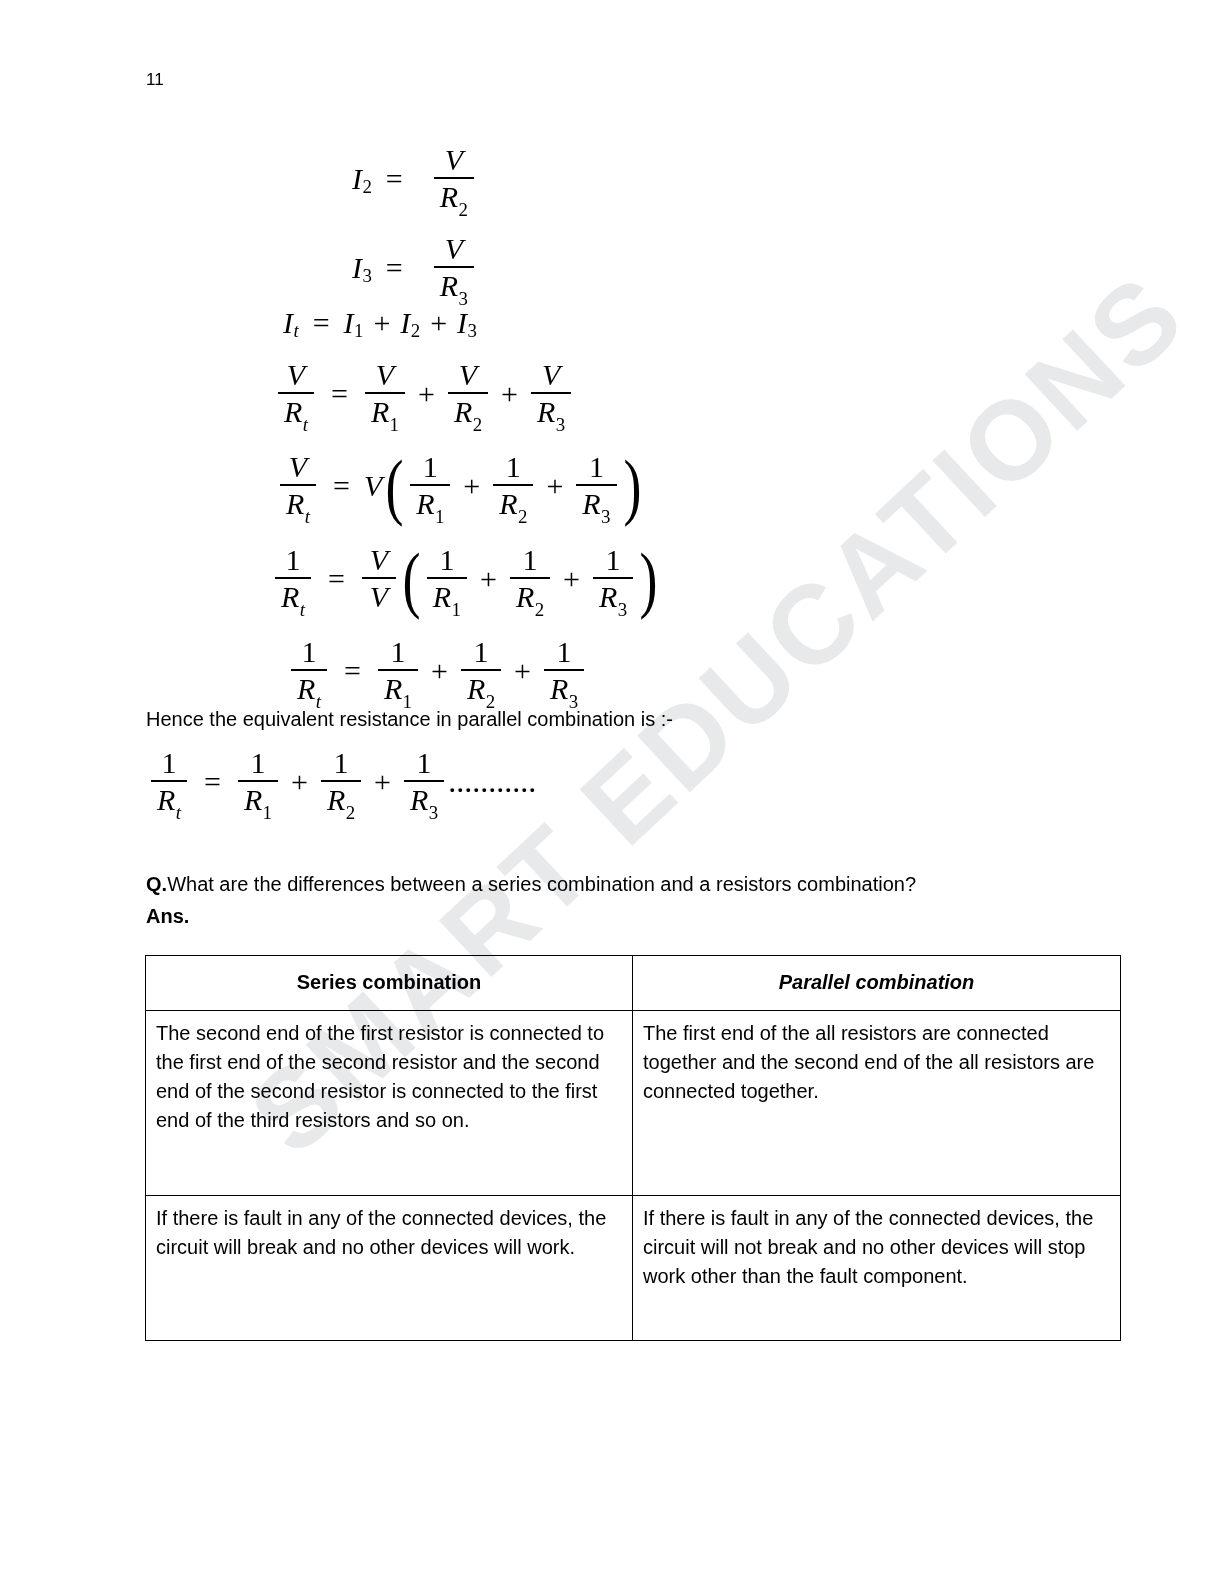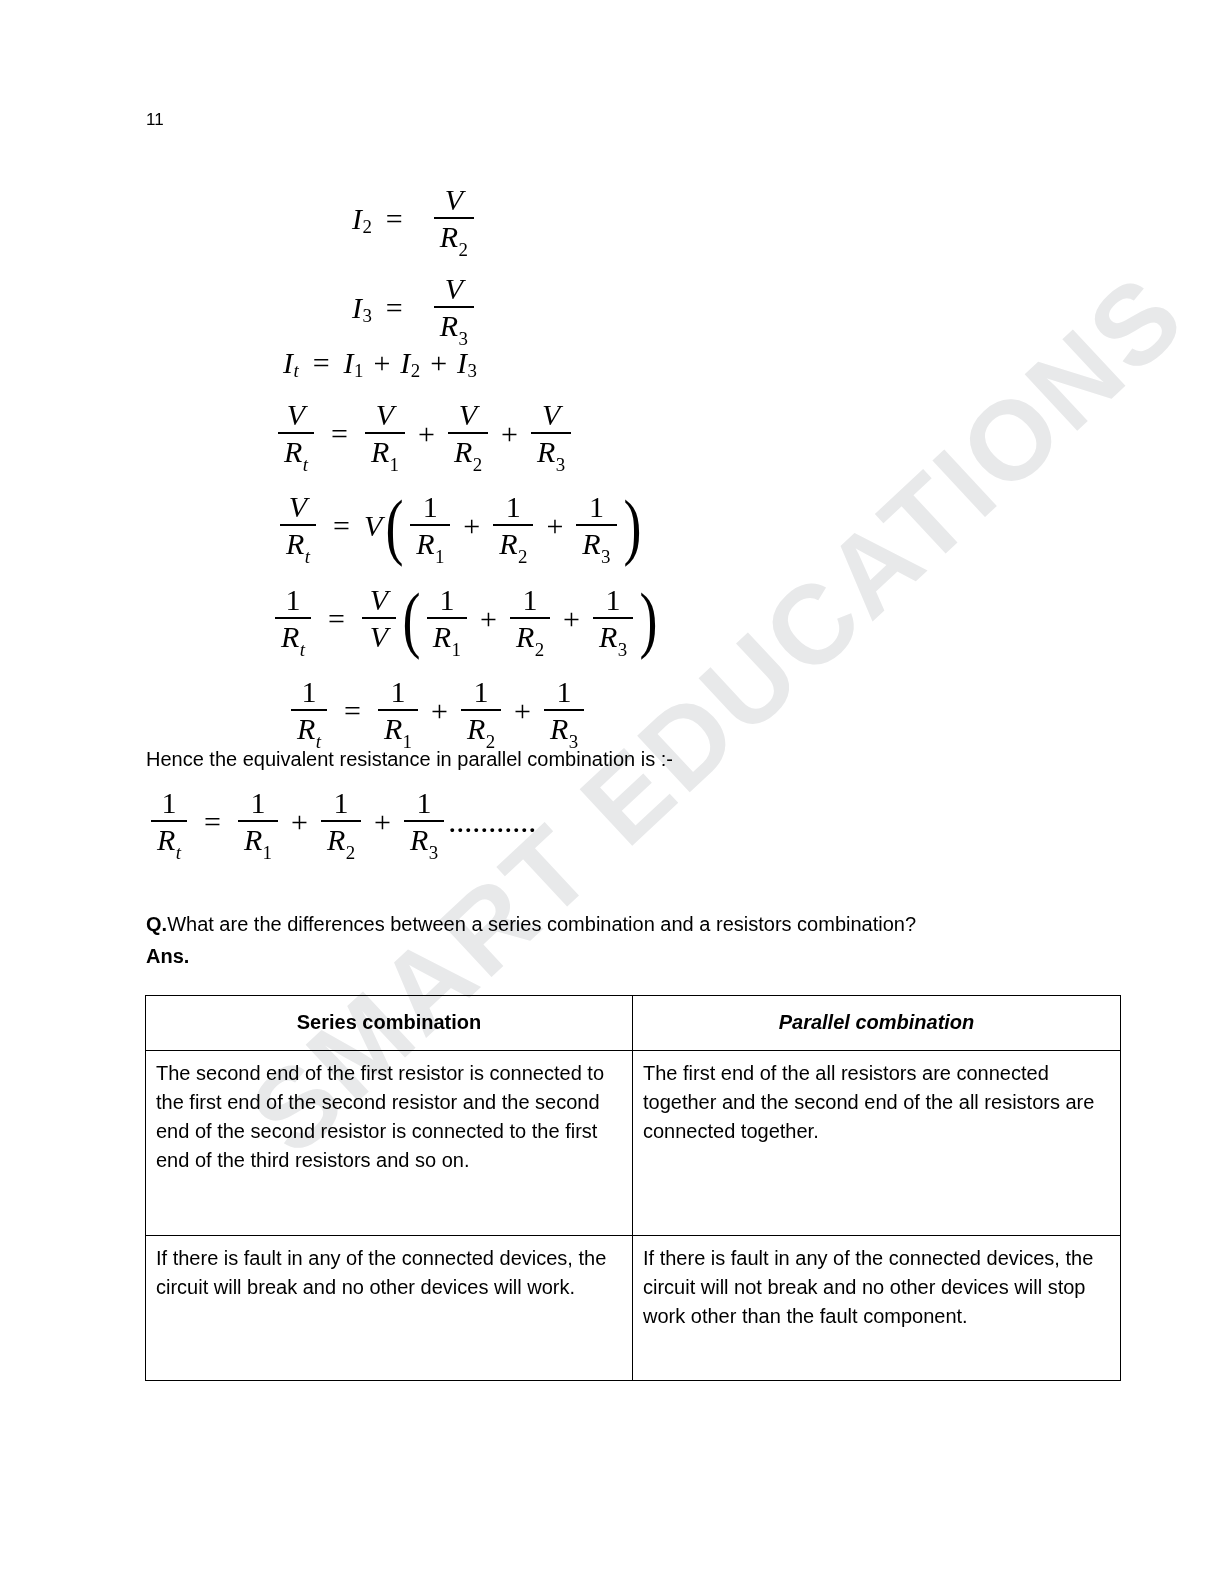--- a/index.html
+++ b/index.html
@@ -42,21 +42,20 @@
     transform-origin: center center;
     user-select: none;
   }
 
   
   #page {
     position: relative;
     z-index: 1;
     width: 1224px;
     height: 1164px;
-    margin-top: 40px;
   }
 
   #page-number {
     position: absolute;
     left: 146px;
     top: 70px;
     font-size: 17px;
     line-height: 20px;
     color: #000;
   }

